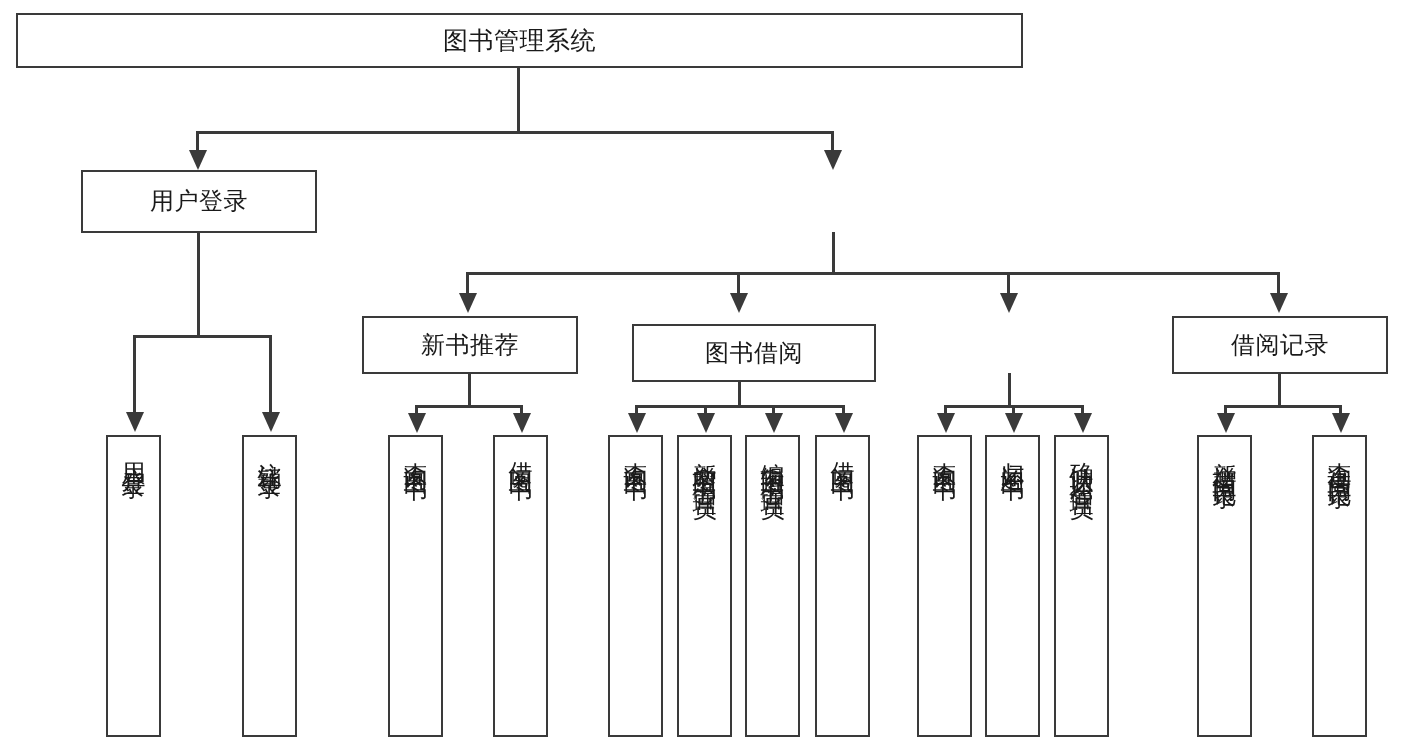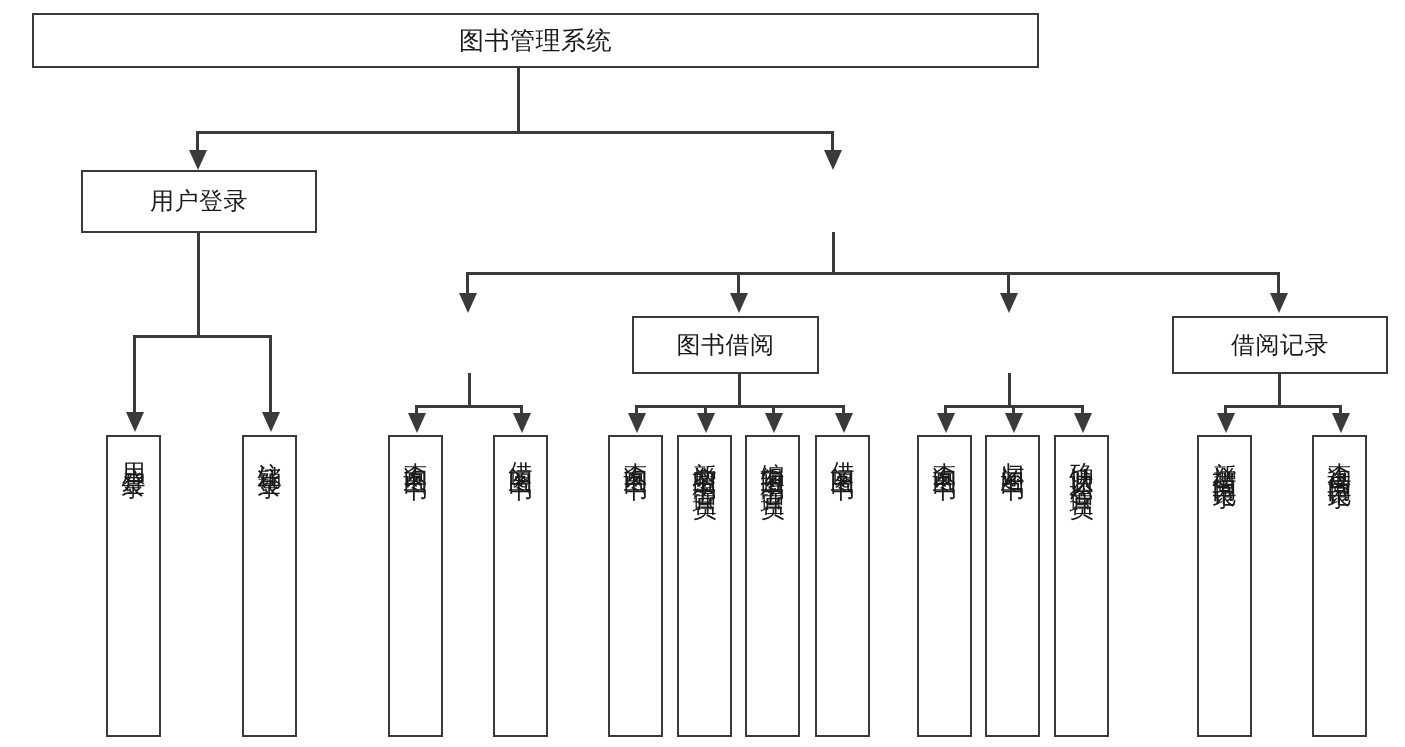--- a/index.html
+++ b/index.html
@@ -147,29 +147,32 @@
   <div class="vline" style="left:1081px; top:405px; height:10px;"></div>
   <div class="arrow" style="left:1074px; top:413px;"></div>
 
   <div class="vline" style="left:1278px; top:373px; height:32px;"></div>
   <div class="hline" style="left:1224px; top:405px; width:118px;"></div>
   <div class="vline" style="left:1224px; top:405px; height:10px;"></div>
   <div class="arrow" style="left:1217px; top:413px;"></div>
   <div class="vline" style="left:1339px; top:405px; height:10px;"></div>
   <div class="arrow" style="left:1332px; top:413px;"></div>
 
-  <div class="node horiz root" style="left:16px; top:13px; width:1007px; height:55px;margin-left:16px;">
+  <div class="node horiz root" style="left:16px; top:13px; width:1007px; height:55px;">
     <span class="node-label">图书管理系统</span>
   </div>
 
   <div class="node horiz" style="left:81px; top:170px; width:236px; height:63px;">
     <span class="node-label">用户登录</span>
   </div>
 
-  <div class="node horiz" style="left:632px; top:316px; width:187px; height:58px;">
+  <div class="node horiz" style="left:362px; top:316px; width:216px; height:58px;">
+    <span class="node-label">新书推荐</span>
+  </div>
+  <div class="node horiz" style="left:632px; top:324px; width:244px; height:58px;">
     <span class="node-label">图书借阅</span>
   </div>
   <div class="node horiz" style="left:1172px; top:316px; width:216px; height:58px;">
     <span class="node-label">借阅记录</span>
   </div>
 
   <div class="node vert" style="left:106px; top:435px; width:55px; height:302px;">
     <span class="node-label">用户登录</span>
   </div>
   <div class="node vert" style="left:242px; top:435px; width:55px; height:302px;">

